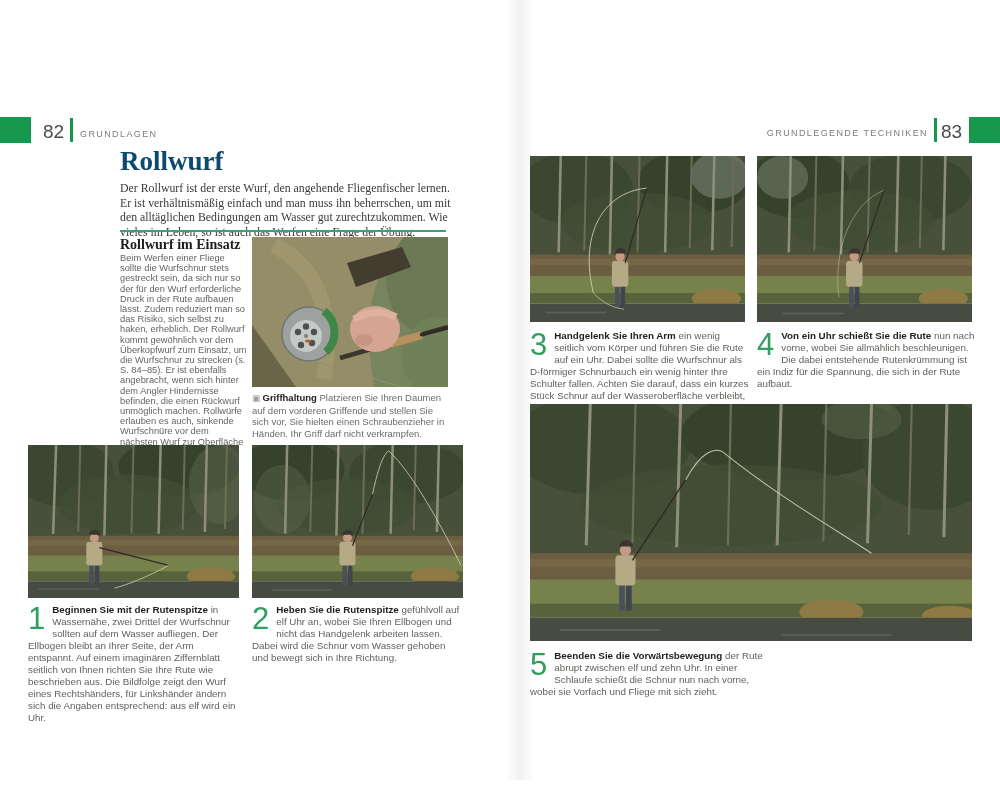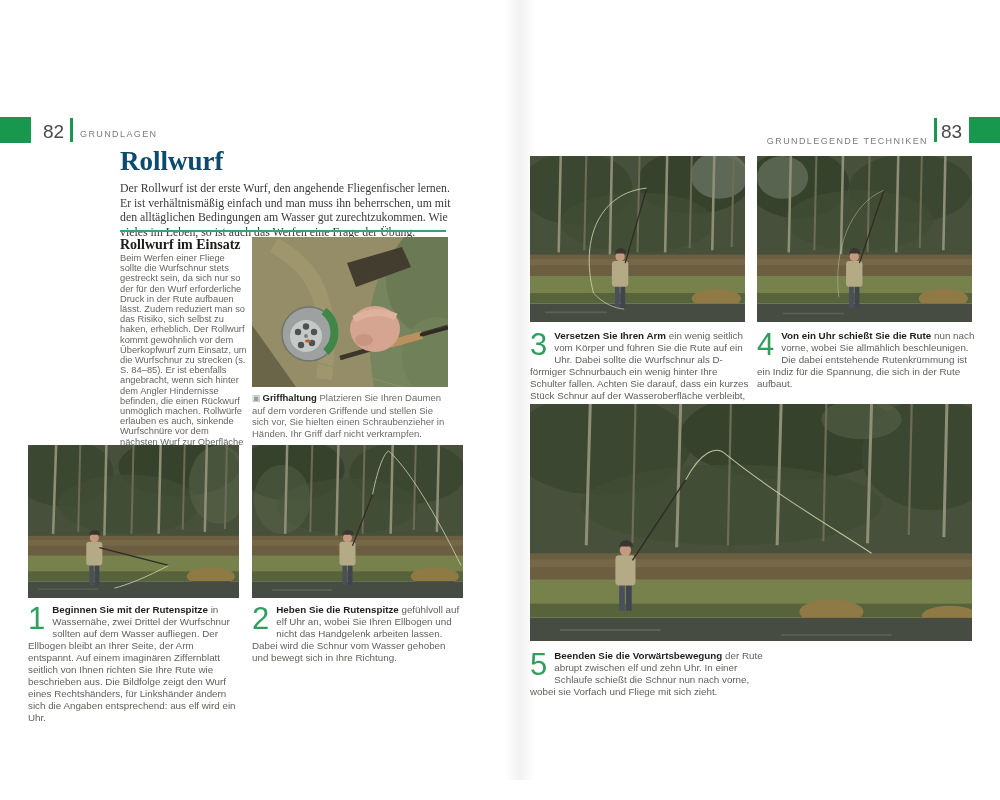--- a/index.html
+++ b/index.html
@@ -31,21 +31,21 @@
 <body>
 
 <div id="spread">
   <div class="gutter"></div>
 
   <div class="green-block" style="left:0;top:117px;width:31px;height:26px;"></div>
   <div class="pagenum" style="left:43px;top:121px;">82</div>
   <div class="vbar" style="left:70px;top:118px;height:24px;"></div>
   <div class="section-label" style="left:80px;top:129px;">GRUNDLAGEN</div>
 
-  <div class="section-label" style="left:678px;top:136px;width:250px;text-align:right;">GRUNDLEGENDE TECHNIKEN</div>
+  <div class="section-label" style="left:678px;top:128px;width:250px;text-align:right;">GRUNDLEGENDE TECHNIKEN</div>
   <div class="vbar" style="left:934px;top:118px;height:24px;"></div>
   <div class="pagenum" style="left:941px;top:121px;">83</div>
   <div class="green-block" style="left:969px;top:117px;width:31px;height:26px;"></div>
 
   <div class="title" style="left:120px;top:146px;">Rollwurf</div>
   <div class="intro" style="left:120px;top:181px;width:332px;">Der Rollwurf ist der erste Wurf, den angehende Fliegenfischer lernen. Er ist verhältnismäßig einfach und man muss ihn beherrschen, um mit den alltäglichen Bedingungen am Wasser gut zurechtzukommen. Wie vieles im Leben, so ist auch das Werfen eine Frage der Übung.</div>
   <div class="rule" style="left:120px;top:230px;width:326px;"></div>
 
   <div class="col-heading" style="left:120px;top:237px;">Rollwurf im Einsatz</div>
   <div class="col-body" style="left:120px;top:253px;width:127px;">Beim Werfen einer Fliege sollte die Wurfschnur stets gestreckt sein, da sich nur so der für den Wurf erforderliche Druck in der Rute aufbauen lässt. Zudem reduziert man so das Risiko, sich selbst zu haken, erheblich. Der Rollwurf kommt gewöhnlich vor dem Überkopfwurf zum Einsatz, um die Wurfschnur zu strecken (s. S. 84–85). Er ist ebenfalls angebracht, wenn sich hinter dem Angler Hindernisse befinden, die einen Rückwurf unmöglich machen. Rollwürfe erlauben es auch, sinkende Wurfschnüre vor dem nächsten Wurf zur Oberfläche zu holen, was den Wasserwiderstand auf die Schnur verringert.</div>
@@ -238,21 +238,21 @@
         <circle cx="0" cy="-48" r="4.5" fill="#c49a83"></circle>
         <path d="M-5,-51 a5.5,5 0 0 1 11,0 l-11,0 z" fill="#3a362f"></path>
       </g>
       <line x1="100" y1="100" x2="124" y2="32" stroke="#2e2b26" stroke-width="1.2"></line>
       <path d="M124,32 C92,44 74,88 80,132" stroke="#d6dab4" stroke-width="0.9" fill="none" opacity="0.45"></path>
     </svg>
   </div>
 
   <div class="step" style="left:530px;top:330px;width:221px;">
     <div class="step-num">3</div>
-    <p><span class="step-lead">Versetzen Sie Ihren Arm</span><span> ein wenig seitlich vom Körper und führen Sie die Rute auf ein Uhr. Dabei sollte die Wurfschnur als D-förmiger Schnurbauch ein wenig hinter Ihre Schulter fallen. Achten Sie darauf, dass ein kurzes Stück Schnur auf der Wasseroberfläche verbleibt, bevor Sie die Rute nach vorne beschleunigen.</span></p>
+    <p><span class="step-lead">Handgelenk Sie Ihren Arm</span><span> ein wenig seitlich vom Körper und führen Sie die Rute auf ein Uhr. Dabei sollte die Wurfschnur als D-förmiger Schnurbauch ein wenig hinter Ihre Schulter fallen. Achten Sie darauf, dass ein kurzes Stück Schnur auf der Wasseroberfläche verbleibt, bevor Sie die Rute nach vorne beschleunigen.</span></p>
   </div>
   <div class="step" style="left:757px;top:330px;width:218px;">
     <div class="step-num">4</div>
     <p><span class="step-lead">Von ein Uhr schießt Sie die Rute</span><span> nun nach vorne, wobei Sie allmählich beschleunigen. Die dabei entstehende Rutenkrümmung ist ein Indiz für die Spannung, die sich in der Rute aufbaut.</span></p>
   </div>
 
   <div class="photo" style="left:530px;top:404px;width:442px;height:237px;">
     <svg viewBox="0 0 440 235" preserveAspectRatio="none">
       <rect width="440" height="152" fill="#47503a"></rect>
       <ellipse cx="70" cy="40" rx="90" ry="50" fill="#3b4730"></ellipse>

